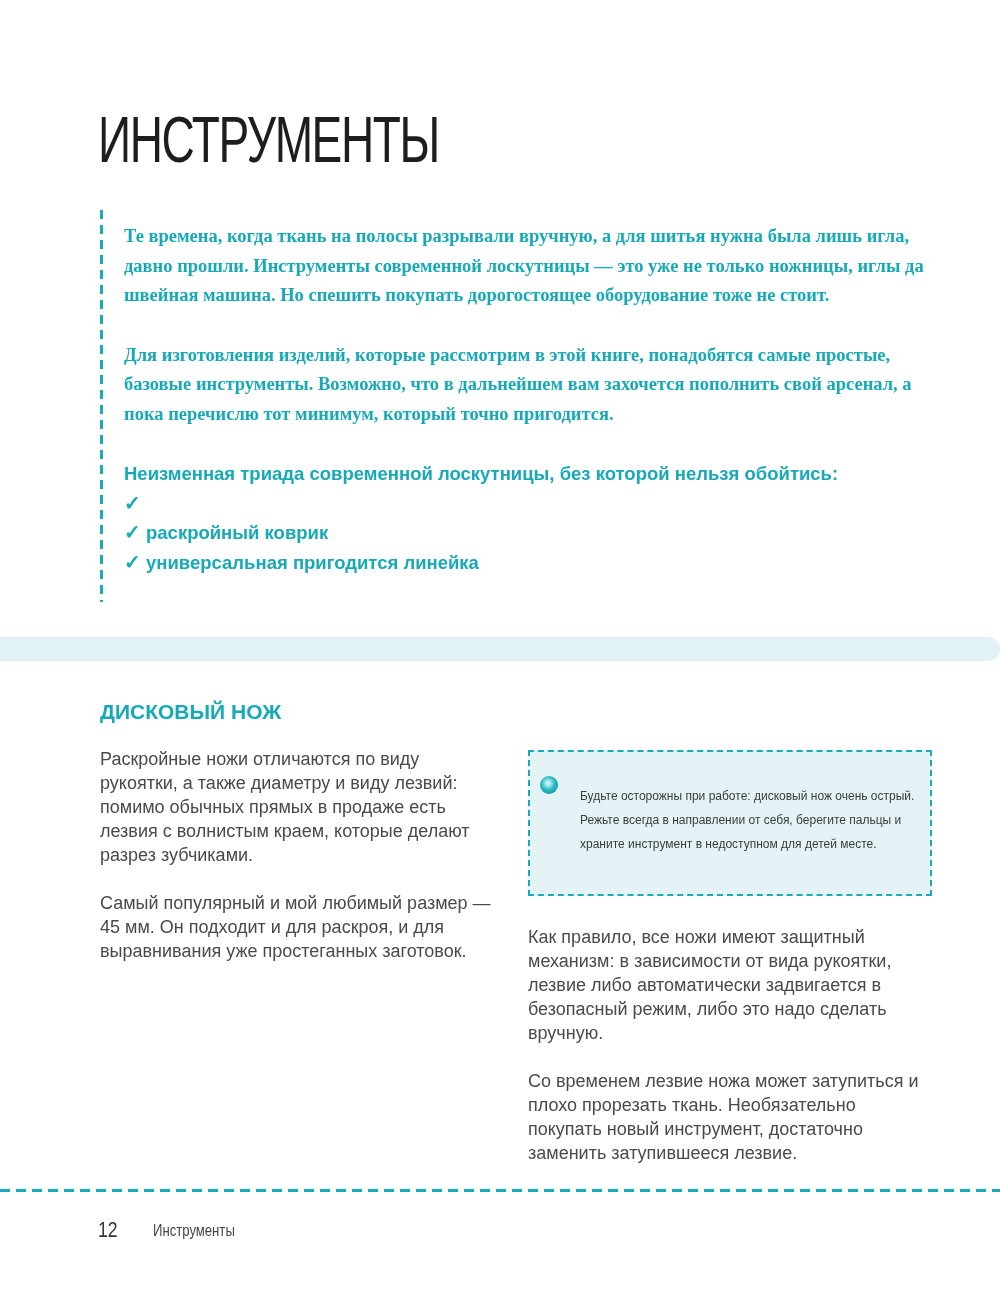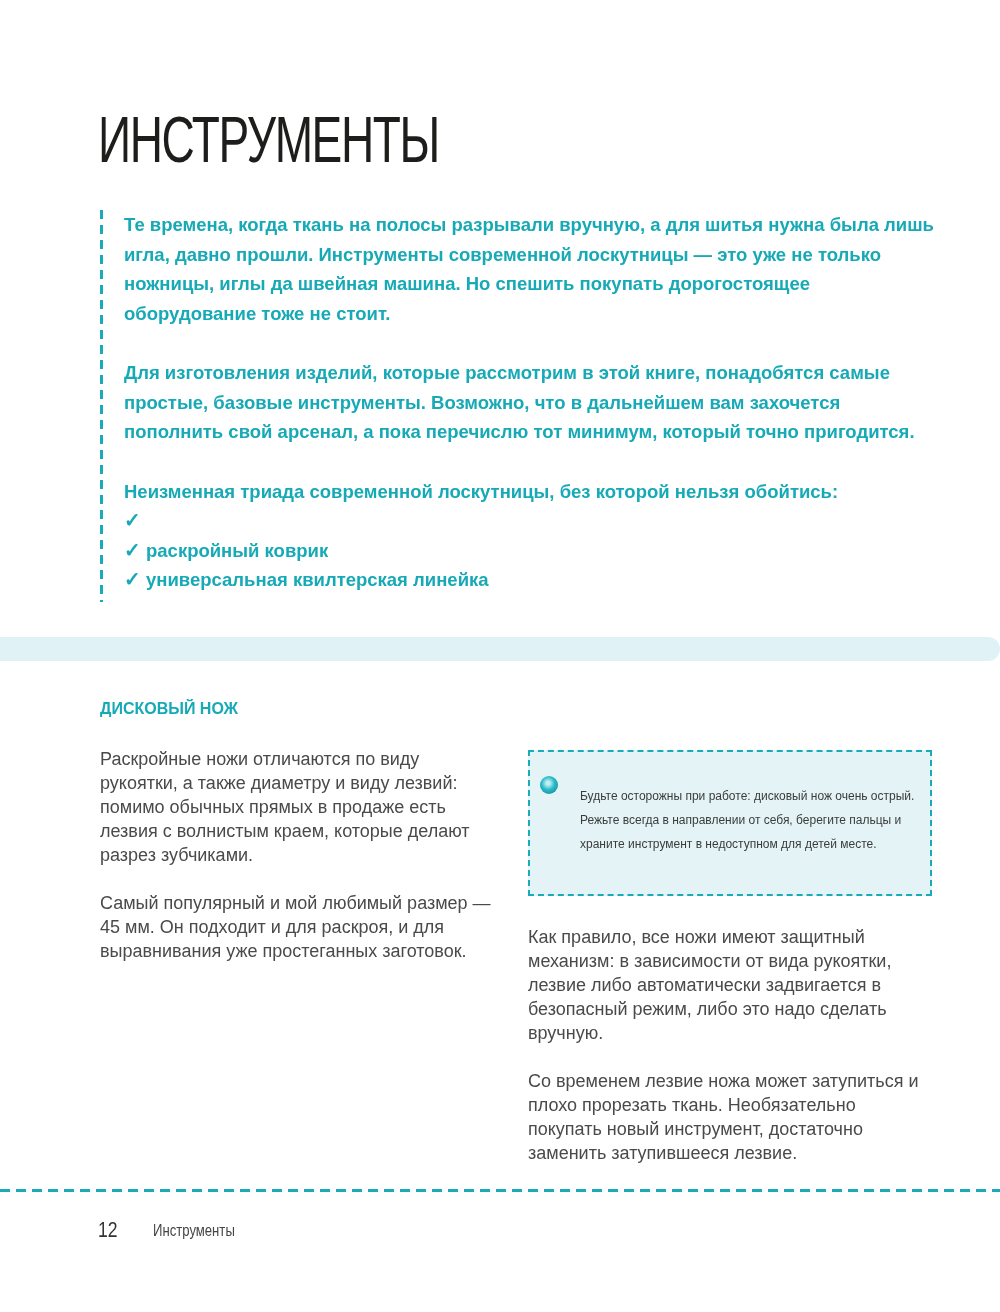--- a/index.html
+++ b/index.html
@@ -4,26 +4,26 @@
 <style>
   html, body { margin:0; padding:0; }
   body { width:1000px; height:1312px; background:#ffffff; position:relative; overflow:hidden;
          font-family:"Liberation Sans", sans-serif; }
   .title { position:absolute; left:98px; top:108px; margin:0; font-family:"Liberation Sans Narrow","Liberation Sans", sans-serif;
            font-weight:400; font-size:64px; letter-spacing:-2px; color:#1d1d1b; transform:scaleX(0.72); transform-origin:left top; line-height:1; }
   .intro { position:absolute; left:100px; top:210px; width:840px; height:392px; }
   .intro .rule { position:absolute; left:0; top:0; width:3px; height:392px;
            background:repeating-linear-gradient(to bottom,#1aabb8 0 9px,transparent 9px 15px); }
   .intro .txt { position:absolute; left:24px; top:0; width:820px; color:#16a9b6; font-weight:700; font-size:18.5px; line-height:29.5px; }
-  .intro p { margin:0 0 30px 0; }
+  .intro p { margin:12px 0 30px 0;font-family:Liberation Serif, serif; }
   .intro ul { list-style:none; margin:0; padding:0; }
   .intro li { display:flex; align-items:center; }
   .check { display:inline-block; width:22px; font-weight:700; font-size:20px; color:#16a9b6; }
   .band { position:absolute; left:0; top:637px; width:1000px; height:24px; background:#e0f2f5; border-radius:0 12px 12px 0; }
-  .h2 { position:absolute; left:100px; top:700px; margin:0; font-size:16px; font-weight:700; color:#16a9b6; letter-spacing:0; }
+  .h2 { position:absolute; left:100px; top:700px; margin:0; font-size:21px; font-weight:700; color:#16a9b6; letter-spacing:0; }
   .col { position:absolute; color:#4a4a4a; font-size:18px; line-height:24px; }
   .col p { margin:0 0 24px 0; }
   .col1 { left:100px; top:747px; width:400px; }
   .col2 { left:528px; top:925px; width:400px; }
   .note { position:absolute; left:528px; top:750px; width:404px; height:146px; box-sizing:border-box;
           border:2px dashed #1aabb8; background:#e3f3f6; }
   .note .bullet { position:absolute; left:10px; top:24px; width:18px; height:18px; border-radius:50%;
           background:radial-gradient(circle at 45% 40%, #bfeff4 0 12%, #2ab9c6 45%, #0b7f8d 100%); }
   .note .ntxt { position:absolute; left:50px; top:32px; width:340px; color:#3c3c3c; font-size:12px; line-height:24px; }
   .footline { position:absolute; left:0; top:1189px; width:1000px; height:3px;
@@ -45,21 +45,21 @@
     <ul>
       <li>
           <span class="check">✓</span>
         </li>
       <li>
           <span class="check">✓</span>
           <span>раскройный коврик</span>
         </li>
       <li>
           <span class="check">✓</span>
-          <span>универсальная квилтерская линейка</span>
+          <span>универсальная пригодится линейка</span>
         </li>
     </ul>
   </div>
 </div>
 
 <div class="band"></div>
 
 <h2 class="h2">ДИСКОВЫЙ НОЖ</h2>
 
 <div class="col col1">

